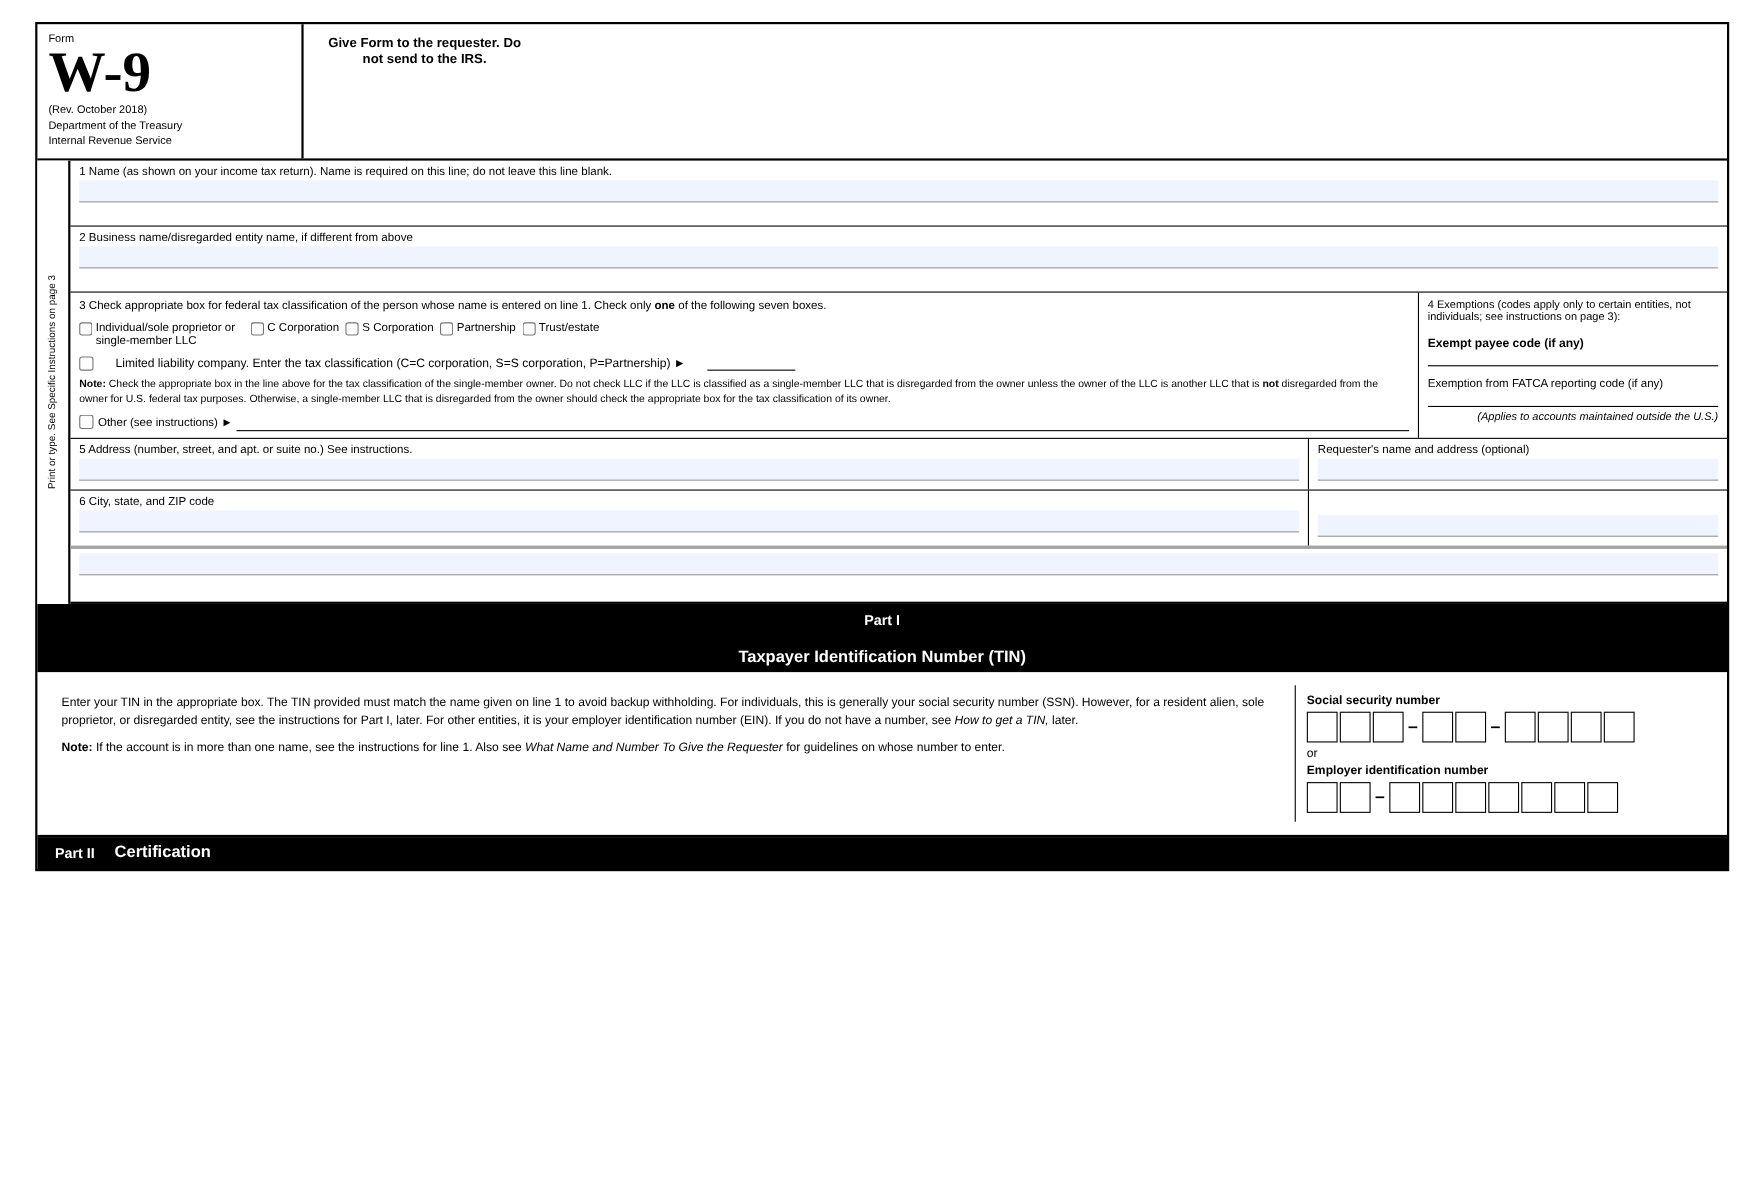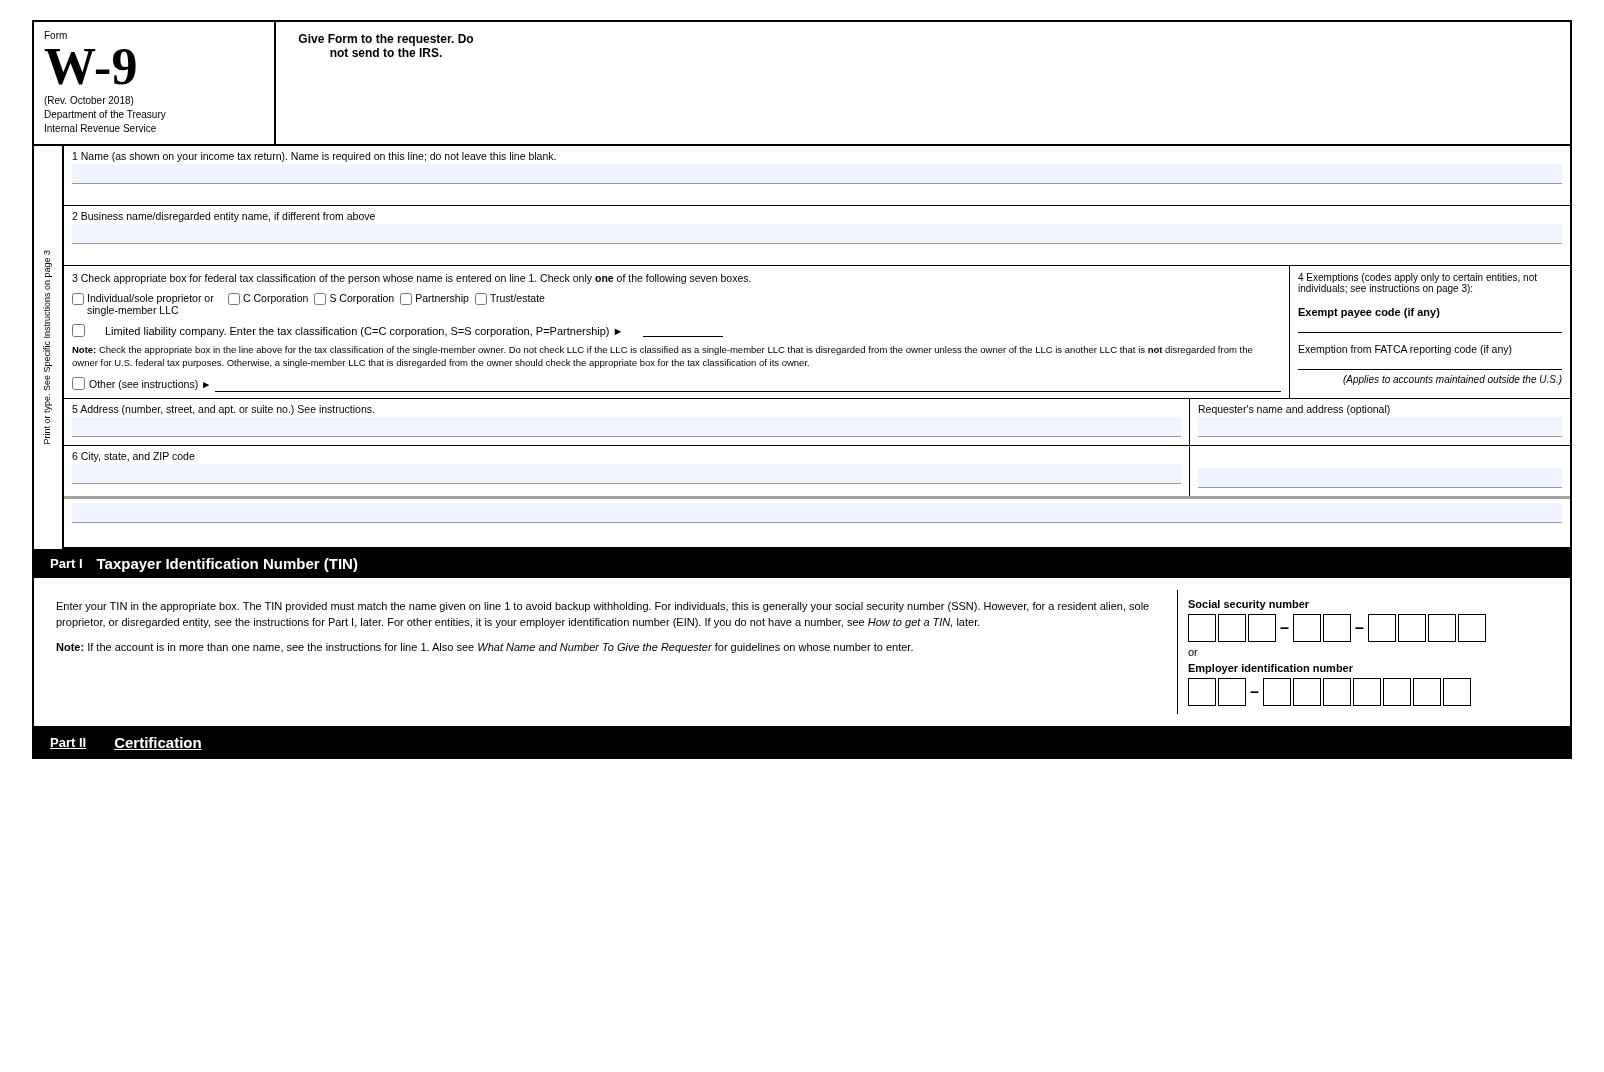--- a/index.html
+++ b/index.html
@@ -235,24 +235,25 @@
       border-bottom: 2px solid #000;
       padding: 4px 8px 8px 8px;
       min-height: 50px;
     }
     
     .part-header {
       background: #000;
       color: #fff;
       display: flex;
       align-items: center;
-      gap: 6px;
+      gap: 16px;
       padding: 5px 8px;
       font-weight: bold;
       font-size: 13px;
+      flex-direction: column;
     }
     .part-label {
       background: #000;
       color: #fff;
       padding: 2px 8px;
       font-size: 13px;
       font-weight: bold;
     }
     .part-title {
       font-size: 15px;
@@ -311,26 +312,24 @@
     .ein-box {
       display: flex;
       align-items: center;
       gap: 4px;
     }
     
     .part2-header {
       background: #000;
       color: #fff;
       display: flex;
-      align-items: center;
-      gap: 20px;
+      gap: 10px;
       padding: 5px 8px;
       font-weight: bold;
       font-size: 13px;
-      text-decoration: underline;
     }
     .ssn-group {
       display: flex;
       align-items: center;
       gap: 2px;
     }
     .ein-group {
       display: flex;
       align-items: center;
       gap: 2px;

